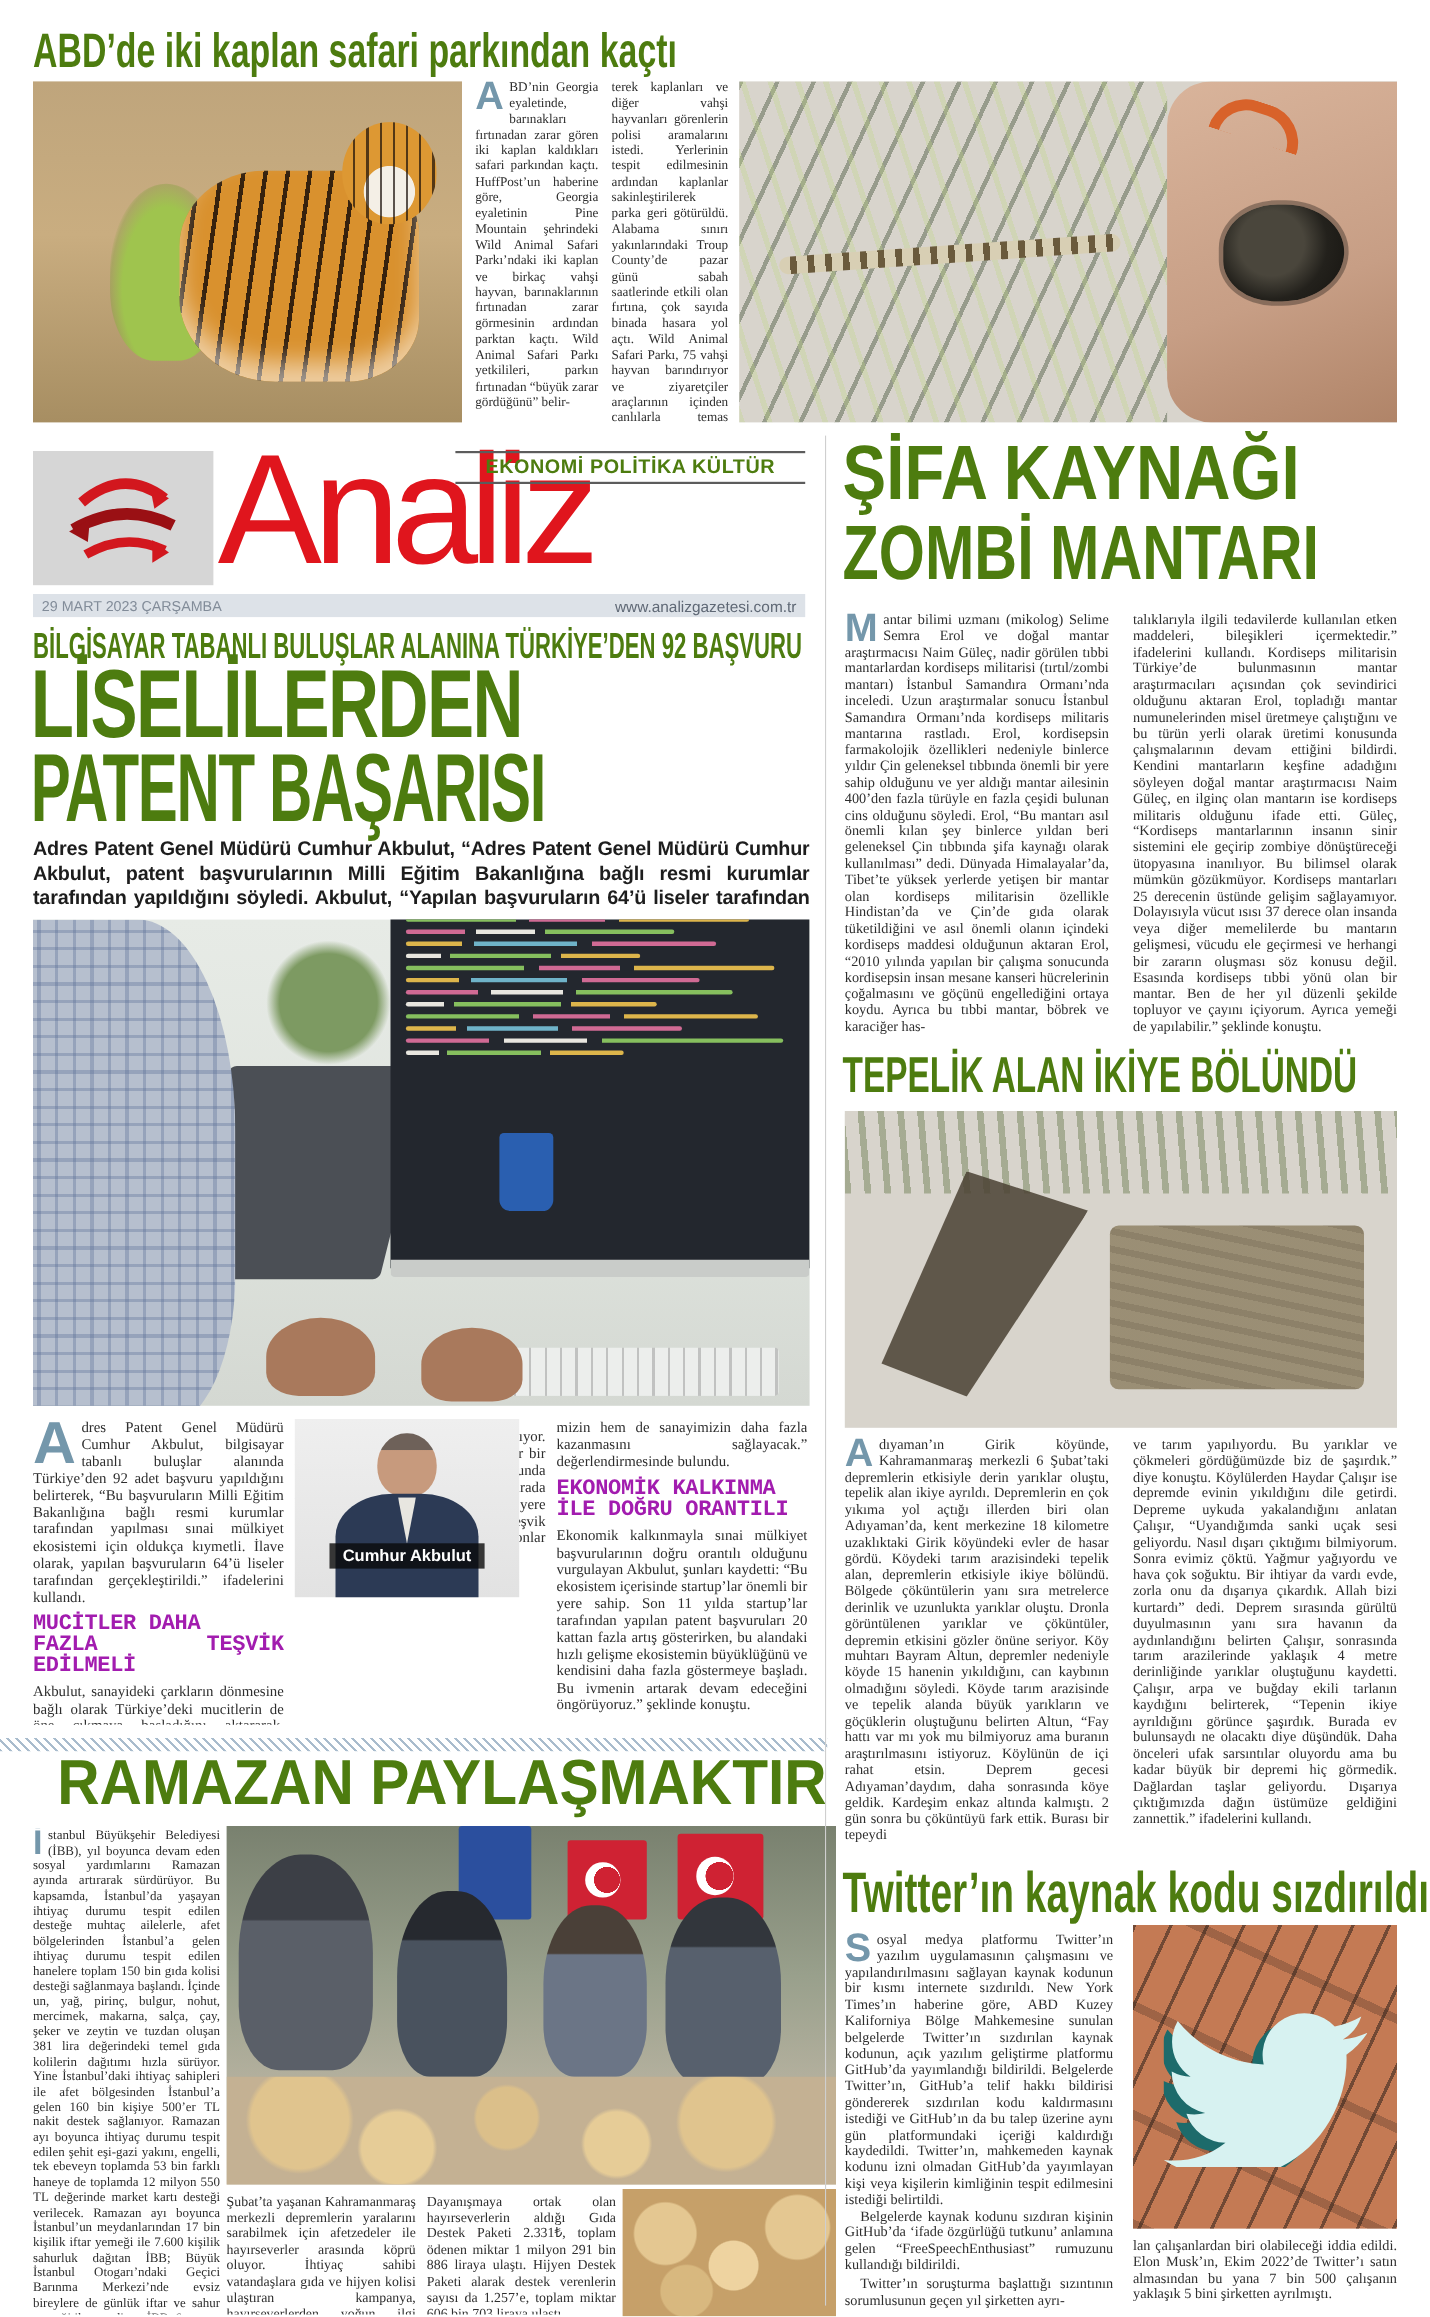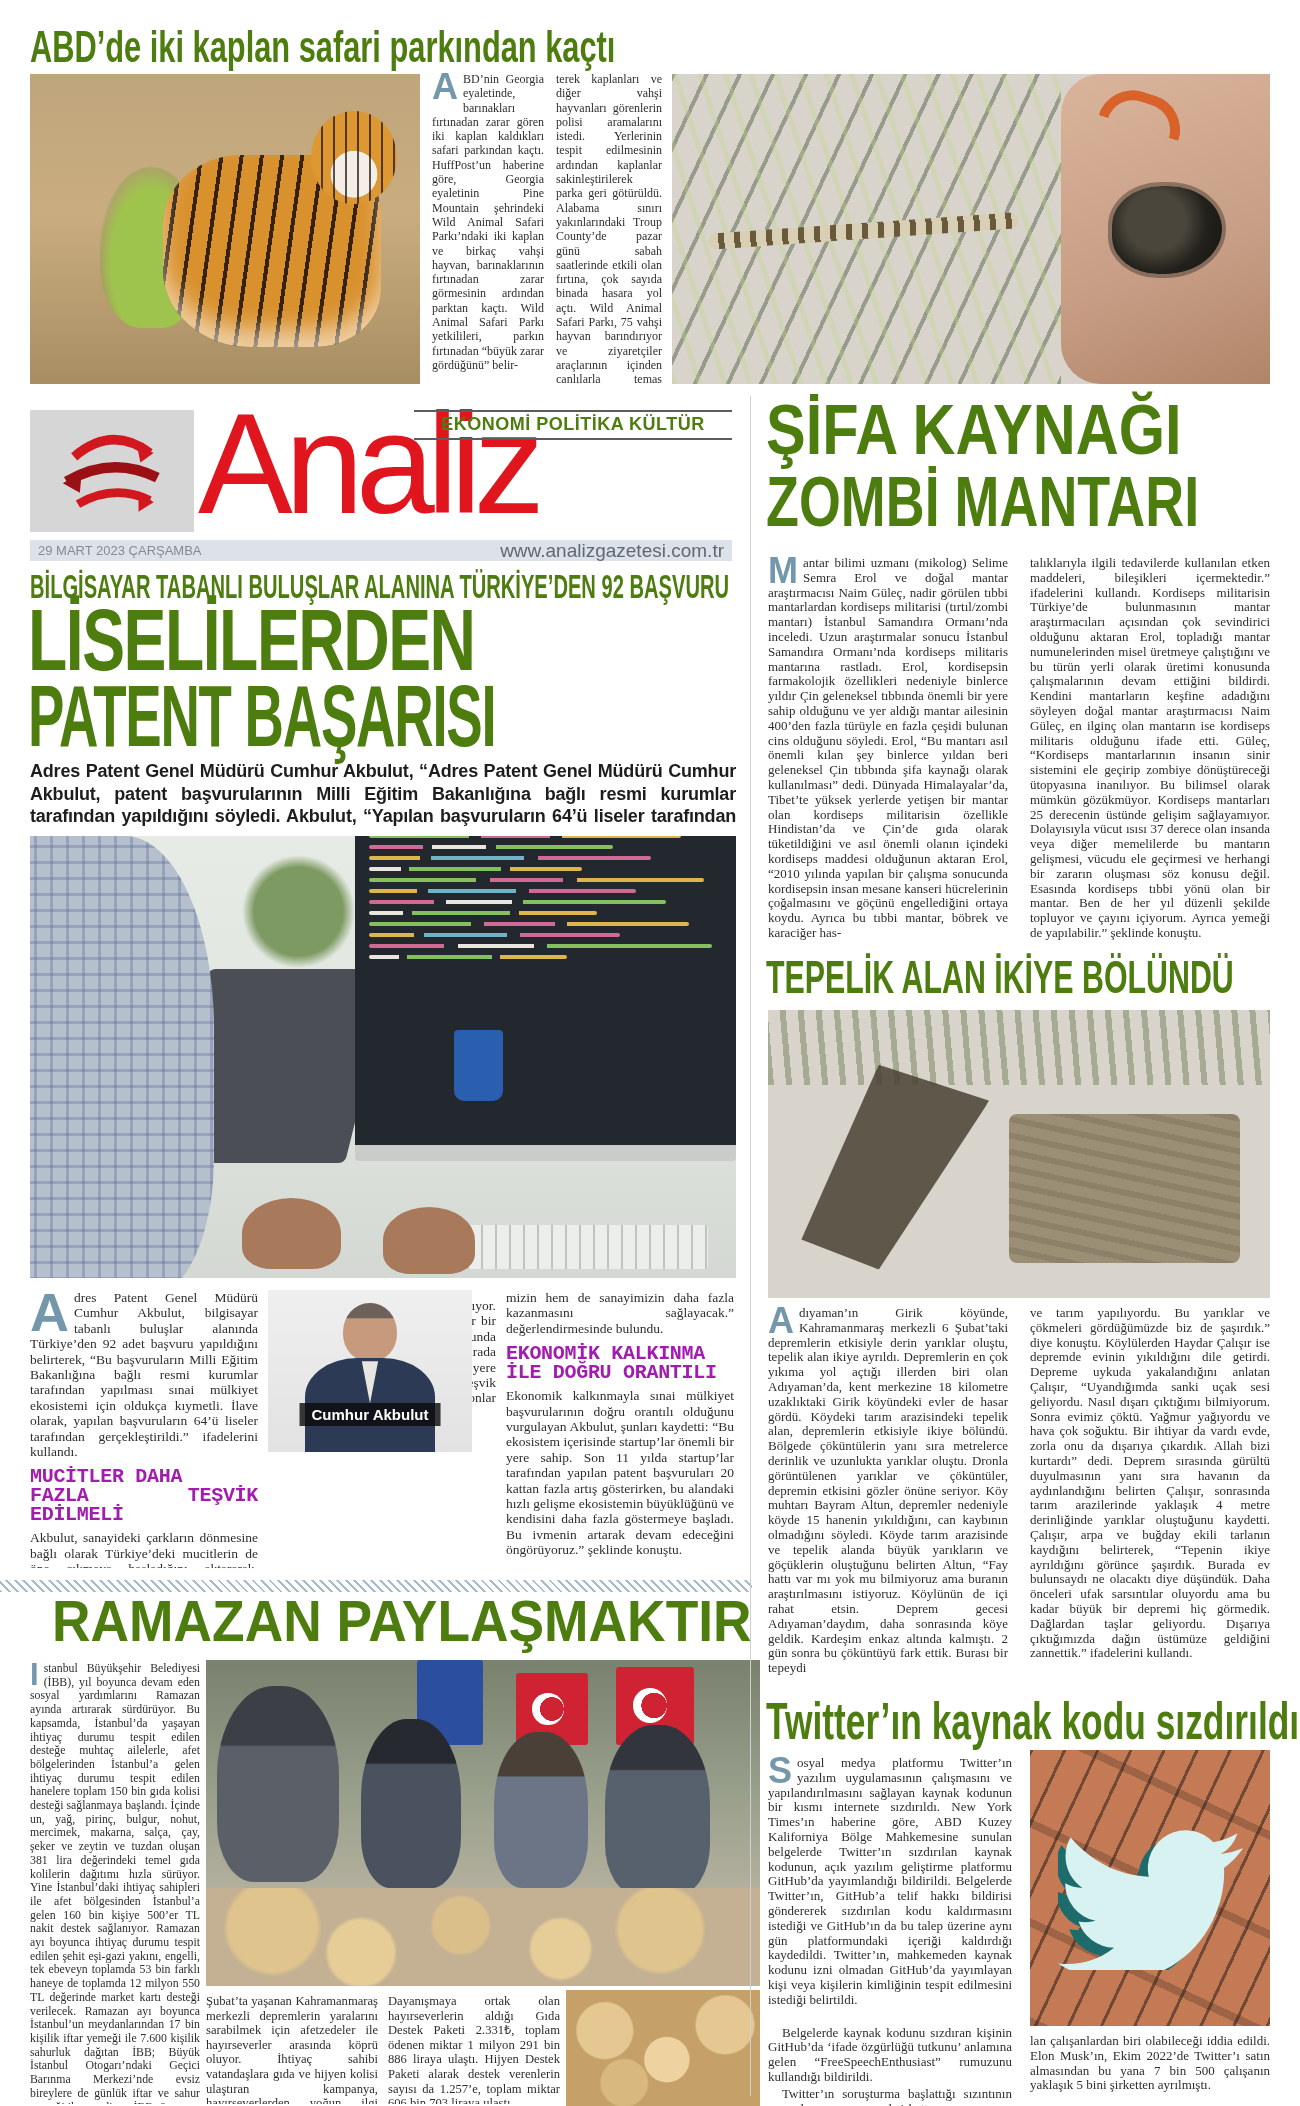--- a/index.html
+++ b/index.html
@@ -23,21 +23,21 @@
   #logo-box{left:30px;top:410px;width:164px;height:122px;background:#d6d6d6;
             display:flex;align-items:center;justify-content:center;}
   #analiz-text{left:198px;top:398px;font-size:142px;line-height:132px;letter-spacing:-8px;
                color:#e0151d;font-weight:400;}
   #tagline-box{left:414px;top:410px;width:318px;border-top:2px solid #5c5c5c;border-bottom:2px solid #5c5c5c;
                text-align:center;padding:2px 0 3px 0;}
   #tagline-box span{font-size:18px;letter-spacing:.5px;}
   #date-bar{left:30px;top:540px;width:702px;height:21px;background:#dde2e8;
             font-family:"Liberation Sans", sans-serif;font-size:13px;color:#828c99;
             display:flex;align-items:center;justify-content:space-between;padding:0 8px;box-sizing:border-box;}
-  #date-bar .url{color:#5f6875;font-size:19px;}
+  #date-bar .url{color:#5f6875;font-size:14px;}
   
   #hatch-band{left:0;top:1580px;width:752px;height:12px;
      background:repeating-linear-gradient(45deg,#a9bccd 0 2px,transparent 2px 6px);}
   
   .code-row{height:4px;margin:7px 10px 0 14px;border-radius:2px;}
   .cr1{background:linear-gradient(90deg,#86bf5e 0 32%,transparent 32% 36%,#d06a94 36% 58%,transparent 58% 62%,#ddb54b 62% 100%);}
   .cr2{background:linear-gradient(90deg,#d06a94 0 22%,transparent 22% 26%,#e8e6df 26% 48%,transparent 48% 52%,#86bf5e 52% 100%);}
   .cr3{background:linear-gradient(90deg,#ddb54b 0 18%,transparent 18% 22%,#6fb3c9 22% 55%,transparent 55% 60%,#d06a94 60% 100%);}
   .cr4{background:linear-gradient(90deg,#e8e6df 0 15%,transparent 15% 19%,#86bf5e 19% 62%,transparent 62% 66%,#ddb54b 66% 100%);}
   .caption-band{position:absolute;bottom:26px;left:50%;transform:translateX(-50%);
@@ -254,21 +254,21 @@
   </div>
   <div class="abs serif-col jtext" style="left:1030px;top:1306px;width:240px;height:386px;font-size:13px;line-height:14.8px;">
     <span>ve tarım yapılıyordu. Bu yarıklar ve çökmeleri gördüğümüzde biz de şaşırdık.” diye konuştu. Köylülerden Haydar Çalışır ise depremde evinin yıkıldığını dile getirdi. Depreme uykuda yakalandığını anlatan Çalışır, “Uyandığımda sanki uçak sesi geliyordu. Nasıl dışarı çıktığımı bilmiyorum. Sonra evimiz çöktü. Yağmur yağıyordu ve hava çok soğuktu. Bir ihtiyar da vardı evde, zorla onu da dışarıya çıkardık. Allah bizi kurtardı” dedi. Deprem sırasında gürültü duyulmasının yanı sıra havanın da aydınlandığını belirten Çalışır, sonrasında tarım arazilerinde yaklaşık 4 metre derinliğinde yarıklar oluştuğunu kaydetti. Çalışır, arpa ve buğday ekili tarlanın kaydığını belirterek, “Tepenin ikiye ayrıldığını görünce şaşırdık. Burada ev bulunsaydı ne olacaktı diye düşündük. Daha önceleri ufak sarsıntılar oluyordu ama bu kadar büyük bir depremi hiç görmedik. Dağlardan taşlar geliyordu. Dışarıya çıktığımızda dağın üstümüze geldiğini zannettik.” ifadelerini kullandı.</span>
   </div>
 
   <div class="abs hl" style="left:766px;top:1694px;font-size:52px;line-height:54px;font-weight:600;">
     <span class="sq" style="transform:scaleX(.68);">Twitter’ın kaynak kodu sızdırıldı</span>
   </div>
   <div class="abs serif-col jtext" style="left:768px;top:1756px;width:244px;height:350px;font-size:13px;line-height:14.8px;">
     <span class="dc dc2">S</span><span>osyal medya platformu Twitter’ın yazılım uygulamasının çalışmasını ve yapılandırılmasını sağlayan kaynak kodunun bir kısmı internete sızdırıldı. New York Times’ın haberine göre, ABD Kuzey Kaliforniya Bölge Mahkemesine sunulan belgelerde Twitter’ın sızdırılan kaynak kodunun, açık yazılım geliştirme platformu GitHub’da yayımlandığı bildirildi. Belgelerde Twitter’ın, GitHub’a telif hakkı bildirisi göndererek sızdırılan kodu kaldırmasını istediği ve GitHub’ın da bu talep üzerine aynı gün platformundaki içeriği kaldırdığı kaydedildi. Twitter’ın, mahkemeden kaynak kodunu izni olmadan GitHub’da yayımlayan kişi veya kişilerin kimliğinin tespit edilmesini istediği belirtildi.</span>
-    <span style="display:block;text-indent:14px;margin-top:18px;">Belgelerde kaynak kodunu sızdıran kişinin GitHub’da ‘ifade özgürlüğü tutkunu’ anlamına gelen “FreeSpeechEnthusiast” rumuzunu kullandığı bildirildi.</span>
+    <span style="display:block;text-indent:14px;margin-top:0;">Belgelerde kaynak kodunu sızdıran kişinin GitHub’da ‘ifade özgürlüğü tutkunu’ anlamına gelen “FreeSpeechEnthusiast” rumuzunu kullandığı bildirildi.</span>
     <span style="display:block;text-indent:14px;margin-top:2px;">Twitter’ın soruşturma başlattığı sızıntının sorumlusunun geçen yıl şirketten ayrı-</span>
   </div>
   <div class="photo" style="left:1030px;top:1750px;width:240px;height:276px;background:#c47a54;
        background-image:repeating-linear-gradient(115deg,rgba(45,32,26,.55) 0 3px,transparent 3px 30px),
                         repeating-linear-gradient(25deg,rgba(45,32,26,.25) 0 8px,transparent 8px 90px);">
     <svg class="abs" style="left:28px;top:60px;" width="185" height="160" viewBox="0 0 24 20">
       <path transform="translate(-1.2,1.0)" fill="#1d6b6b" d="M23.953 4.57a10 10 0 01-2.825.775 4.958 4.958 0 002.163-2.723c-.951.555-2.005.959-3.127 1.184a4.92 4.92 0 00-8.384 4.482C7.69 8.095 4.067 6.13 1.64 3.162a4.822 4.822 0 00-.666 2.475c0 1.71.87 3.213 2.188 4.096a4.904 4.904 0 01-2.228-.616v.06a4.923 4.923 0 003.946 4.827 4.996 4.996 0 01-2.212.085 4.936 4.936 0 004.604 3.417 9.867 9.867 0 01-6.102 2.105c-.39 0-.779-.023-1.17-.067a13.995 13.995 0 007.557 2.209c9.053 0 13.998-7.496 13.998-13.985 0-.21 0-.42-.015-.63A9.935 9.935 0 0024 4.59z"></path>
       <path fill="#d7f2f1" d="M23.953 4.57a10 10 0 01-2.825.775 4.958 4.958 0 002.163-2.723c-.951.555-2.005.959-3.127 1.184a4.92 4.92 0 00-8.384 4.482C7.69 8.095 4.067 6.13 1.64 3.162a4.822 4.822 0 00-.666 2.475c0 1.71.87 3.213 2.188 4.096a4.904 4.904 0 01-2.228-.616v.06a4.923 4.923 0 003.946 4.827 4.996 4.996 0 01-2.212.085 4.936 4.936 0 004.604 3.417 9.867 9.867 0 01-6.102 2.105c-.39 0-.779-.023-1.17-.067a13.995 13.995 0 007.557 2.209c9.053 0 13.998-7.496 13.998-13.985 0-.21 0-.42-.015-.63A9.935 9.935 0 0024 4.59z"></path>
     </svg>
   </div>

